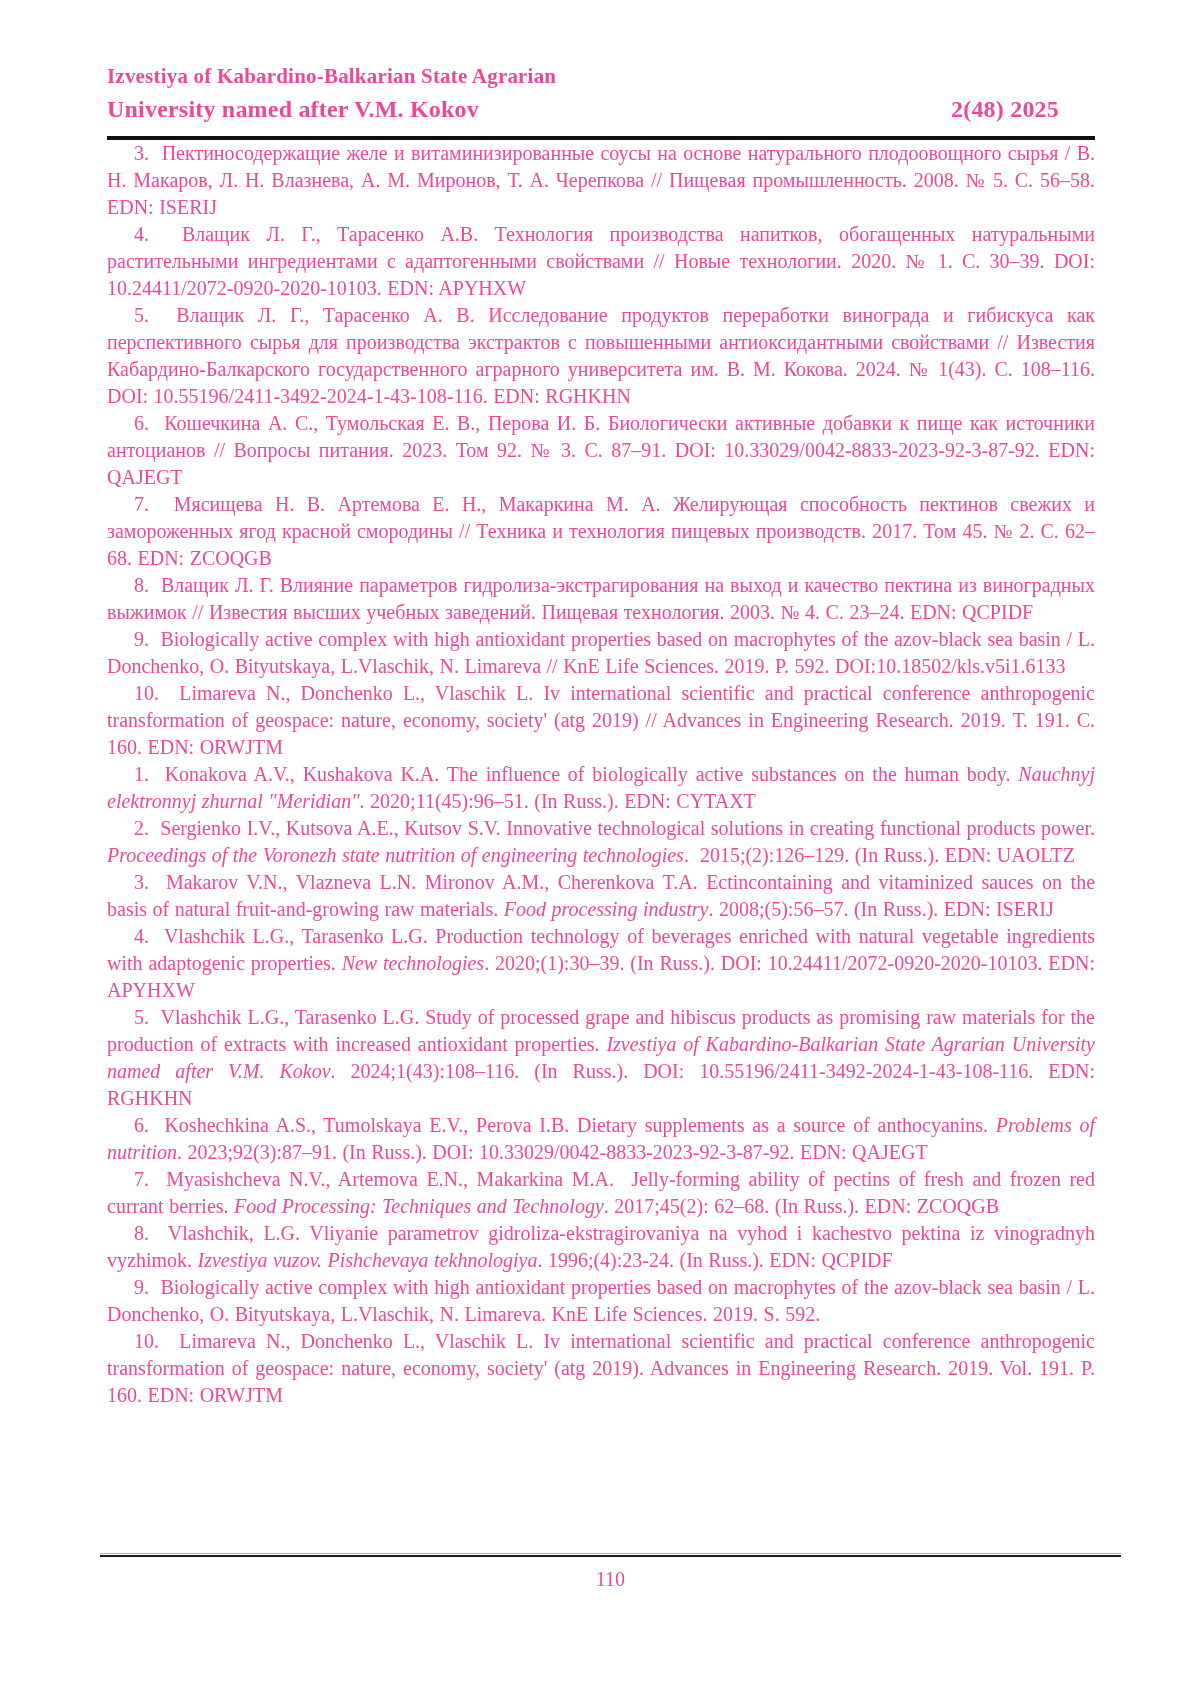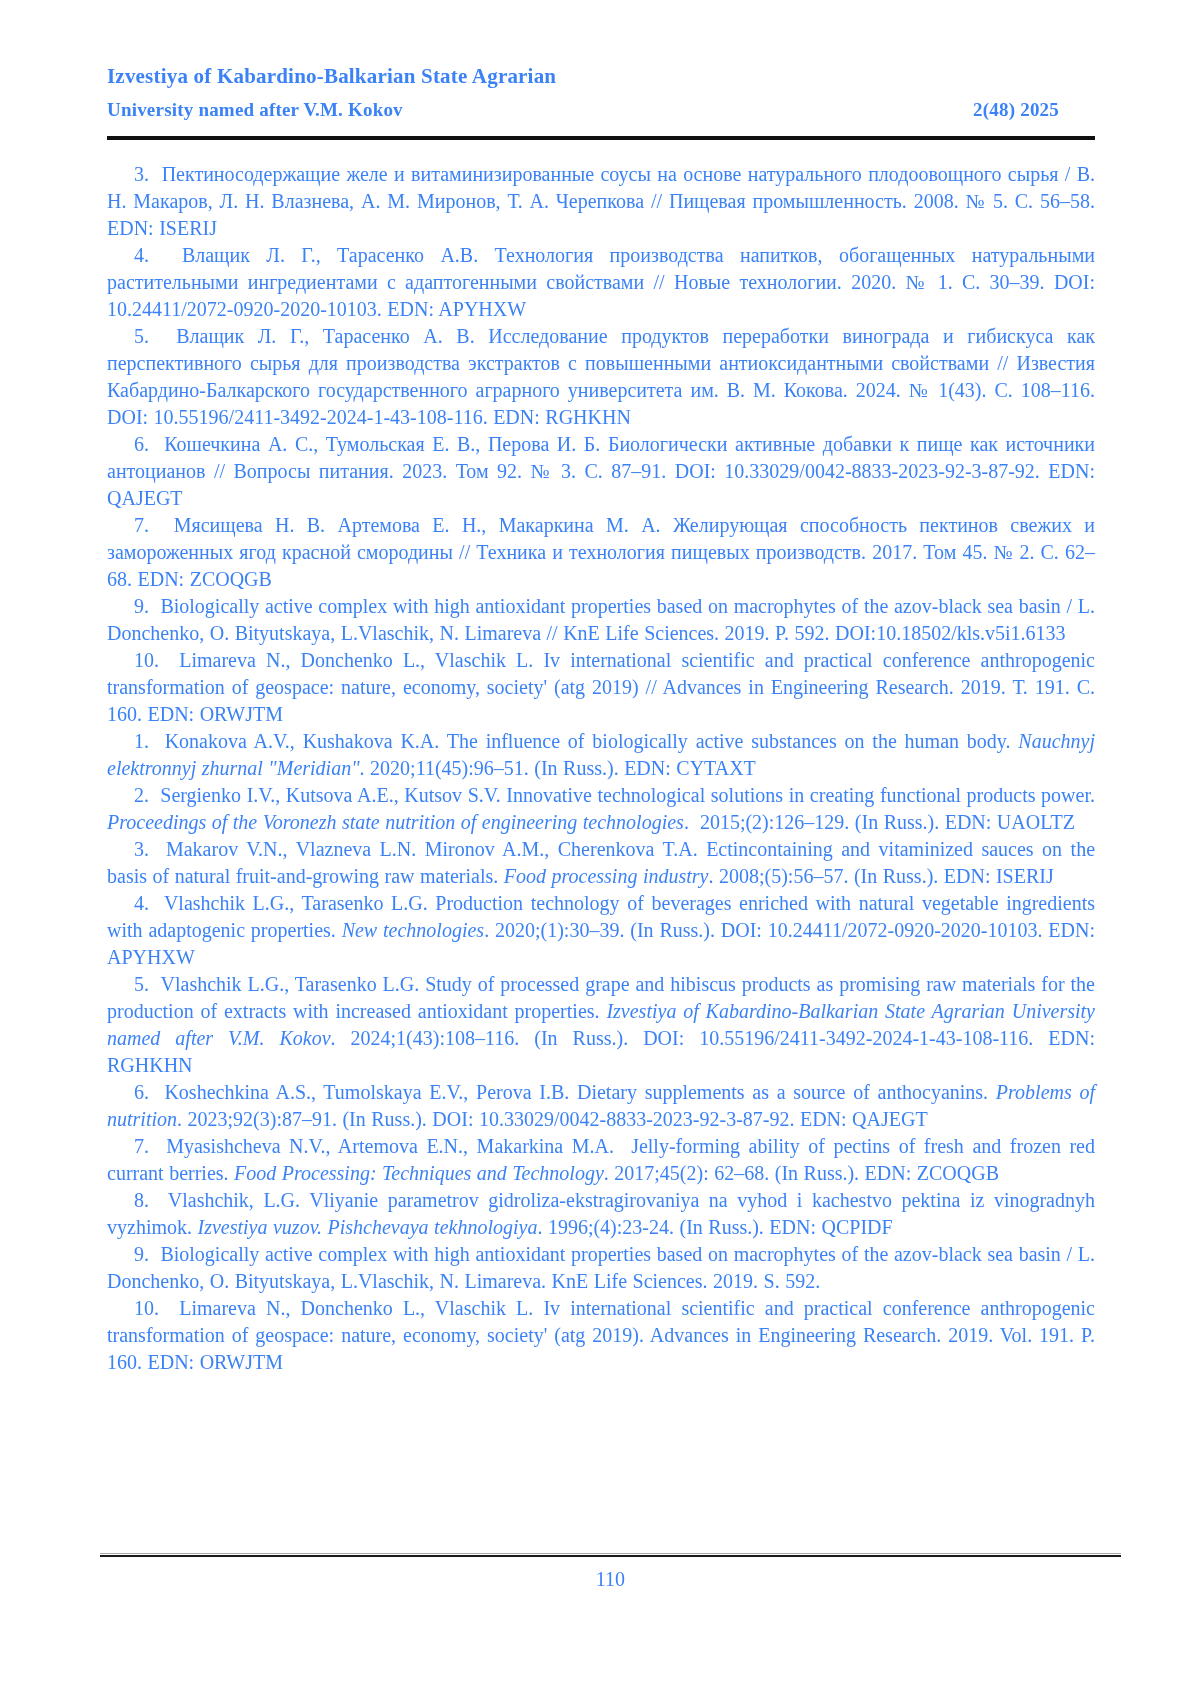--- a/index.html
+++ b/index.html
@@ -2,52 +2,52 @@
 <html><head>
 <meta charset="utf-8">
 <style>
   html, body { margin: 0; padding: 0; background: #ffffff; }
   .page {
     position: relative;
     width: 1200px;
     height: 1697px;
     margin: 0 auto;
     background: #ffffff;
-    color: #3b82f6;
+    color: #ec4899;
     font-family: "Liberation Serif", serif;
     overflow: hidden;
   }
   .content {
     position: absolute;
     left: 107px;
     right: 105px;
     top: 60px;
   }
   .header-line1 {
     font-weight: bold;
     font-size: 21px;
     line-height: 33px;
     letter-spacing: 0.2px;
   }
   .header-line2 {
     font-weight: bold;
-    font-size: 19px;
+    font-size: 24px;
     line-height: 33px;
     display: flex;
     justify-content: space-between;
     align-items: center;
     letter-spacing: 0.2px;
   }
   .header-line2 .issue { padding-right: 36px; margin-left: 8px; }
   .header-rule {
     height: 4px;
     background: #101010;
     margin-top: 10px;
   }
-  .refs { margin-top: 21px; }
+  .refs { }
   p.ref {
     margin: 0;
     font-size: 20px;
     line-height: 27px;
     text-align: justify;
     text-indent: 27px;
     word-spacing: 0.5px;
   }
   .it { font-style: italic; }
   .refs-heading {
@@ -85,20 +85,21 @@
       </div>
       <div class="header-rule"></div>
     </div>
 
     <div class="refs">
         <p class="ref"><span>3.&nbsp; </span><span>Пектиносодержащие желе и витаминизированные соусы на основе натурального плодоовощного сырья / В. Н. Макаров, Л. Н. Влазнева, А. М. Миронов, Т. А. Черепкова // Пищевая промышленность. 2008. № 5. С. 56–58. EDN: ISERIJ</span></p>
         <p class="ref"><span>4.&nbsp; </span><span>Влащик Л. Г., Тарасенко А.В. Технология производства напитков, обогащенных натуральными растительными ингредиентами с адаптогенными свойствами // Новые технологии. 2020. № 1. С. 30–39. DOI: 10.24411/2072-0920-2020-10103. EDN: APYHXW</span></p>
         <p class="ref"><span>5.&nbsp; </span><span>Влащик Л. Г., Тарасенко А. В. Исследование продуктов переработки винограда и гибискуса как перспективного сырья для производства экстрактов с повышенными антиоксидантными свойствами // Известия Кабардино-Балкарского государственного аграрного университета им. В. М. Кокова. 2024. № 1(43). С. 108–116. DOI: 10.55196/2411-3492-2024-1-43-108-116. EDN: RGHKHN</span></p>
         <p class="ref"><span>6.&nbsp; </span><span>Кошечкина А. С., Тумольская Е. В., Перова И. Б. Биологически активные добавки к пище как источники антоцианов // Вопросы питания. 2023. Том 92. № 3. С. 87–91. DOI: 10.33029/0042-8833-2023-92-3-87-92. EDN: QAJEGT</span></p>
         <p class="ref"><span>7.&nbsp; </span><span>Мясищева Н. В. Артемова Е. Н., Макаркина М. А. Желирующая способность пектинов свежих и замороженных ягод красной смородины // Техника и технология пищевых производств. 2017. Том 45. № 2. С. 62–68. EDN: ZCOQGB</span></p>
+        <p class="ref"><span>8.&nbsp; </span><span>Влащик Л. Г. Влияние параметров гидролиза-экстрагирования на выход и качество пектина из виноградных выжимок // Известия высших учебных заведений. Пищевая технология. 2003. № 4. С. 23–24. EDN: QCPIDF</span></p>
         <p class="ref"><span>9.&nbsp; </span><span>Biologically active complex with high antioxidant properties based on macrophytes of the azov-black sea basin / L. Donchenko, O. Bityutskaya, L.Vlaschik, N. Limareva // KnE Life Sciences. 2019. P. 592. DOI:10.18502/kls.v5i1.6133</span></p>
         <p class="ref"><span>10.&nbsp; </span><span>Limareva N., Donchenko L., Vlaschik L. Iv international scientific and practical conference anthropogenic transformation of geospace: nature, economy, society' (atg 2019) // Advances in Engineering Research. 2019. Т. 191. С. 160. EDN: ORWJTM</span></p>
       </div>
 
 
     <div class="refs" style="margin-top:0;">
         <p class="ref"><span>1.&nbsp; </span><span>Konakova A.V., Kushakova K.A. The influence of biologically active substances on the human body. </span><span class="it">Nauchnyj elektronnyj zhurnal "Meridian"</span><span>. 2020;11(45):96–51. (In Russ.). EDN: CYTAXT</span></p>
         <p class="ref"><span>2.&nbsp; </span><span>Sergienko I.V., Kutsova A.E., Kutsov S.V. Innovative technological solutions in creating functional products power. </span><span class="it">Proceedings of the Voronezh state nutrition of engineering technologies</span><span>.&nbsp; 2015;(2):126–129. (In Russ.). EDN: UAOLTZ</span></p>
         <p class="ref"><span>3.&nbsp; </span><span>Makarov V.N., Vlazneva L.N. Mironov A.M., Cherenkova T.A. Ectincontaining and vitaminized sauces on the basis of natural fruit-and-growing raw materials. </span><span class="it">Food processing industry</span><span>. 2008;(5):56–57. (In Russ.). EDN: ISERIJ</span></p>
         <p class="ref"><span>4.&nbsp; </span><span>Vlashchik L.G., Tarasenko L.G. Production technology of beverages enriched with natural vegetable ingredients with adaptogenic properties. </span><span class="it">New technologies</span><span>. 2020;(1):30–39. (In Russ.). DOI: 10.24411/2072-0920-2020-10103. EDN: APYHXW</span></p>

